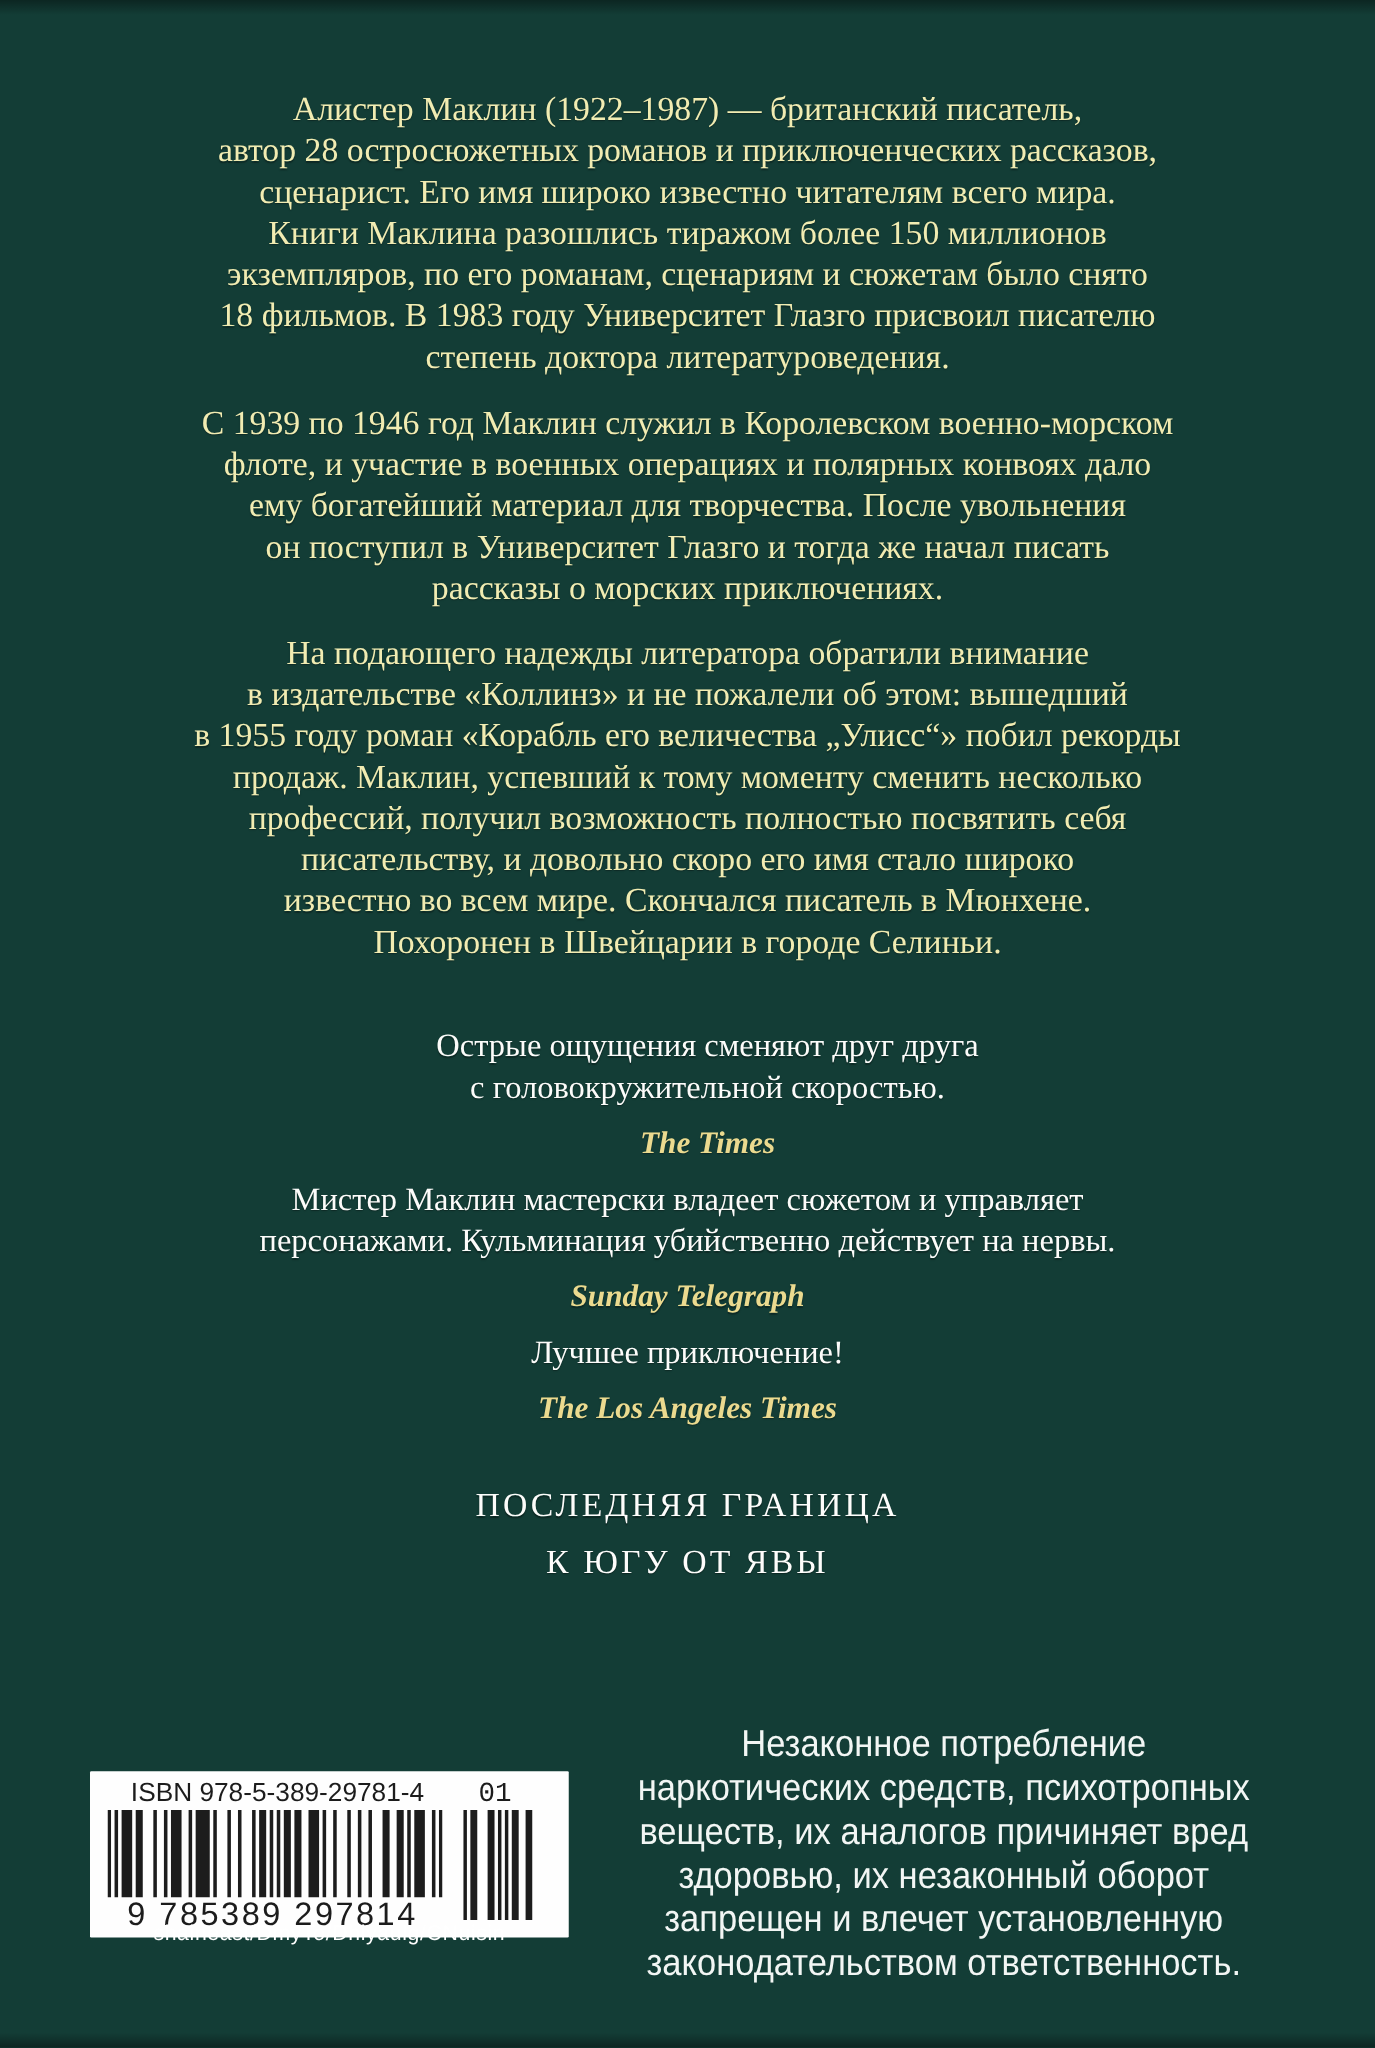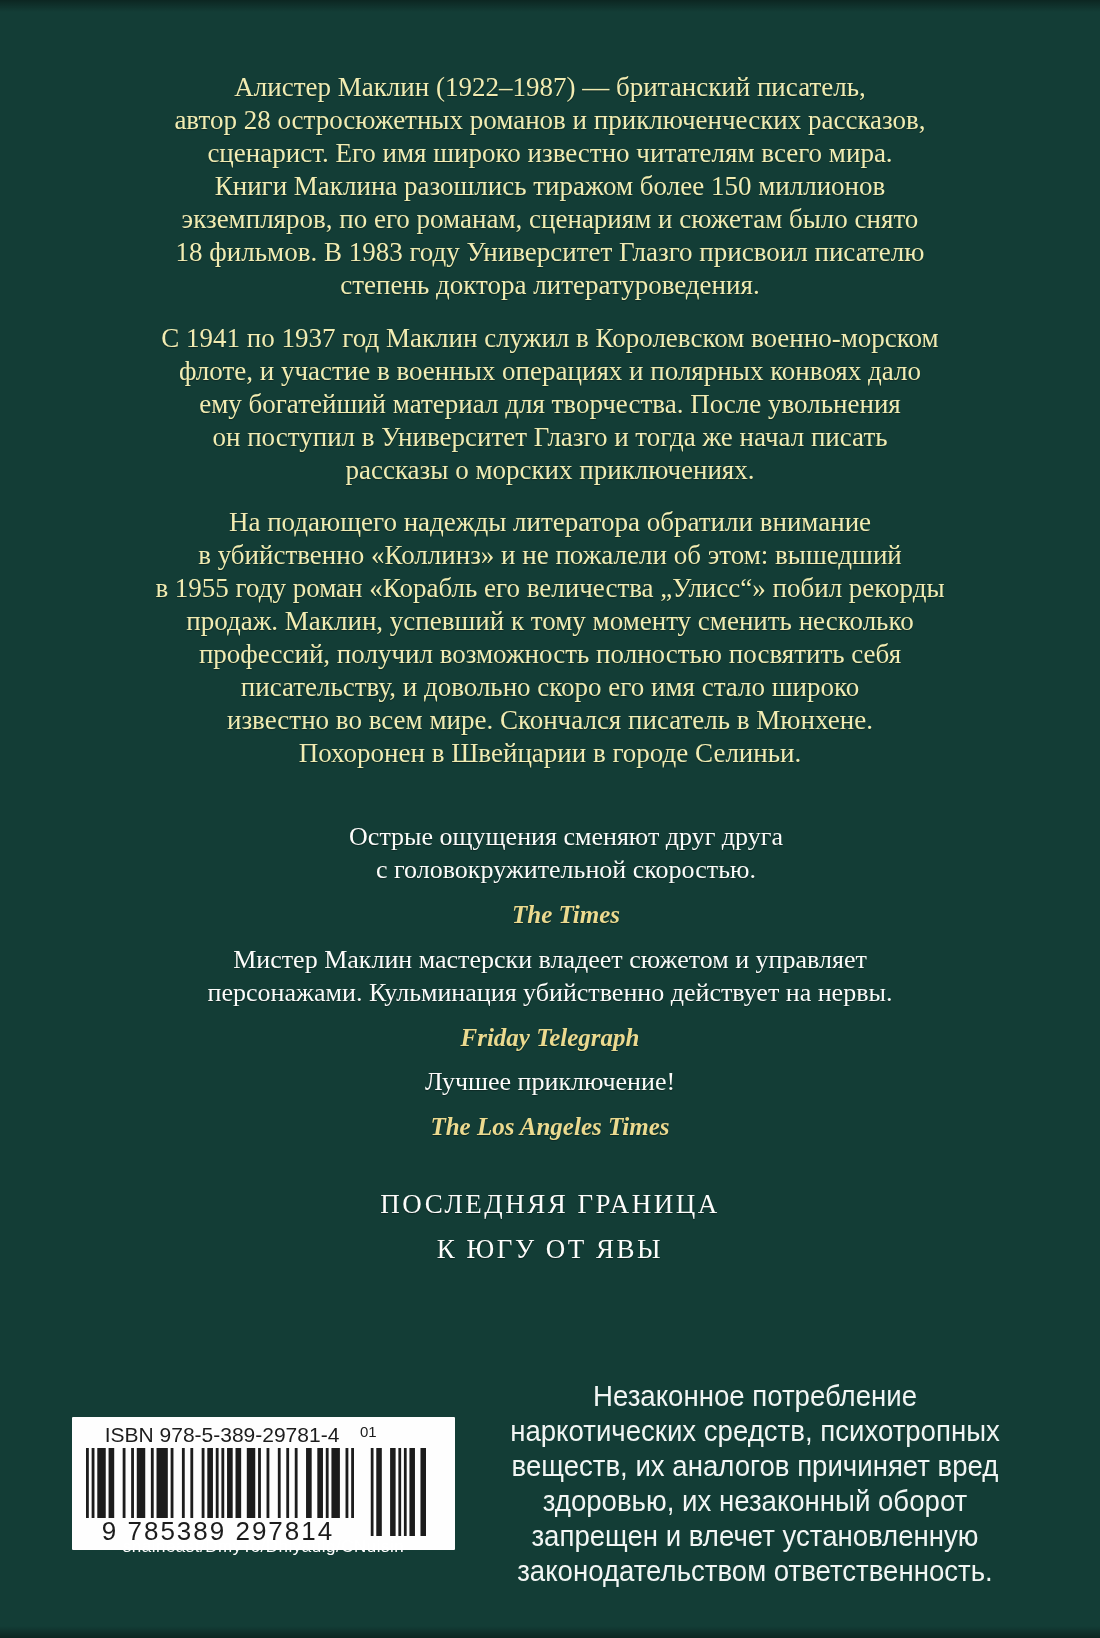--- a/index.html
+++ b/index.html
@@ -40,22 +40,22 @@
   .barcode-panel{
     position:absolute;left:72px;top:1385px;width:383px;height:133px;
     background:var(--barcode-bg);border-radius:1px;margin-top:32px;
   }
   .isbn-label{
     position:absolute;left:0;top:6px;width:300px;text-align:center;
     font-family:"Liberation Sans",sans-serif;font-size:21px;color:var(--barcode-ink);
     white-space:nowrap;
   }
   .addon-label{
-    position:absolute;left:288px;top:6px;width:72px;text-align:left;
-    font-family:Liberation Sans, sans-serif;font-size:15px;color:var(--barcode-ink);
+    position:absolute;left:288px;top:6px;width:72px;text-align:center;
+    font-family:Liberation Mono, monospace;font-size:22px;color:var(--barcode-ink);
   }
   .barcode-svg{position:absolute;display:block;fill:var(--barcode-ink);}
   #main-barcode-svg{left:14px;top:31px;width:268px;height:70px;}
   #addon-barcode-svg{left:296px;top:31px;width:58px;height:88px;}
   .barcode-digits{
     position:absolute;left:2px;top:99px;width:288px;text-align:center;
     font-family:"Liberation Sans",sans-serif;font-size:26px;letter-spacing:2px;
     color:var(--barcode-ink);white-space:nowrap;
   }
 
@@ -84,48 +84,48 @@
     <div class="bio-line">Алистер Маклин (1922–1987) — британский писатель,</div>
     <div class="bio-line">автор 28 остросюжетных романов и приключенческих рассказов,</div>
     <div class="bio-line">сценарист. Его имя широко известно читателям всего мира.</div>
     <div class="bio-line">Книги Маклина разошлись тиражом более 150 миллионов</div>
     <div class="bio-line">экземпляров, по его романам, сценариям и сюжетам было снято</div>
     <div class="bio-line">18 фильмов. В 1983 году Университет Глазго присвоил писателю</div>
     <div class="bio-line">степень доктора литературоведения.</div>
   </section>
 
   <section class="block" id="bio-p2">
-    <div class="bio-line">С 1941 по 1937 год Маклин служил в Королевском военно-морском</div>
+    <div class="bio-line">С 1939 по 1946 год Маклин служил в Королевском военно-морском</div>
     <div class="bio-line">флоте, и участие в военных операциях и полярных конвоях дало</div>
     <div class="bio-line">ему богатейший материал для творчества. После увольнения</div>
     <div class="bio-line">он поступил в Университет Глазго и тогда же начал писать</div>
     <div class="bio-line">рассказы о морских приключениях.</div>
   </section>
 
   <section class="block" id="bio-p3">
     <div class="bio-line">На подающего надежды литератора обратили внимание</div>
-    <div class="bio-line">в убийственно «Коллинз» и не пожалели об этом: вышедший</div>
+    <div class="bio-line">в издательстве «Коллинз» и не пожалели об этом: вышедший</div>
     <div class="bio-line">в 1955 году роман «Корабль его величества „Улисс“» побил рекорды</div>
     <div class="bio-line">продаж. Маклин, успевший к тому моменту сменить несколько</div>
     <div class="bio-line">профессий, получил возможность полностью посвятить себя</div>
     <div class="bio-line">писательству, и довольно скоро его имя стало широко</div>
     <div class="bio-line">известно во всем мире. Скончался писатель в Мюнхене.</div>
     <div class="bio-line">Похоронен в Швейцарии в городе Селиньи.</div>
   </section>
 
   <section class="block" id="review-1">
     <div class="quote-line">Острые ощущения сменяют друг друга</div>
     <div class="quote-line">с головокружительной скоростью.</div>
     <div class="source-line">The Times</div>
   </section>
 
   <section class="block" id="review-2">
     <div class="quote-line">Мистер Маклин мастерски владеет сюжетом и управляет</div>
     <div class="quote-line">персонажами. Кульминация убийственно действует на нервы.</div>
-    <div class="source-line">Friday Telegraph</div>
+    <div class="source-line">Sunday Telegraph</div>
   </section>
 
   <section class="block" id="review-3">
     <div class="quote-line">Лучшее приключение!</div>
     <div class="source-line">The Los Angeles Times</div>
   </section>
 
   <section class="block" id="titles">
     <div class="title-line">ПОСЛЕДНЯЯ ГРАНИЦА</div>
     <div class="title-line">К ЮГУ ОТ ЯВЫ</div>

